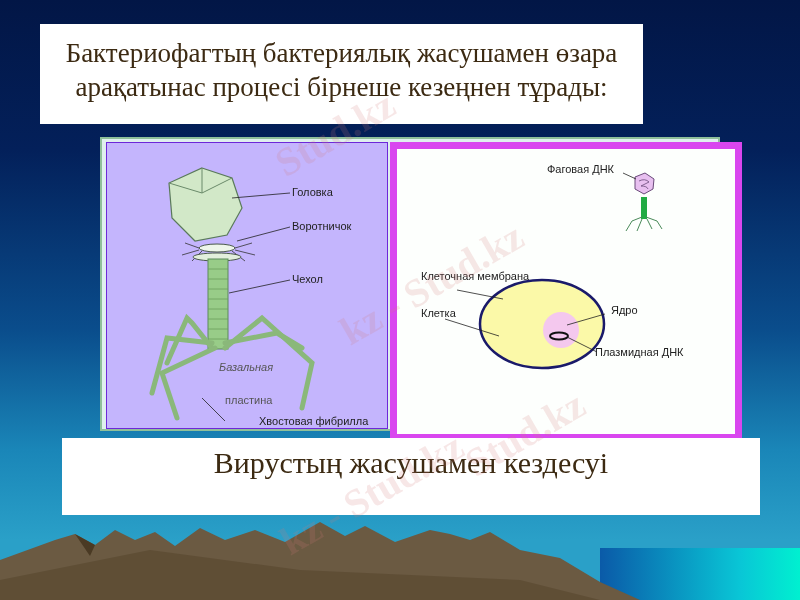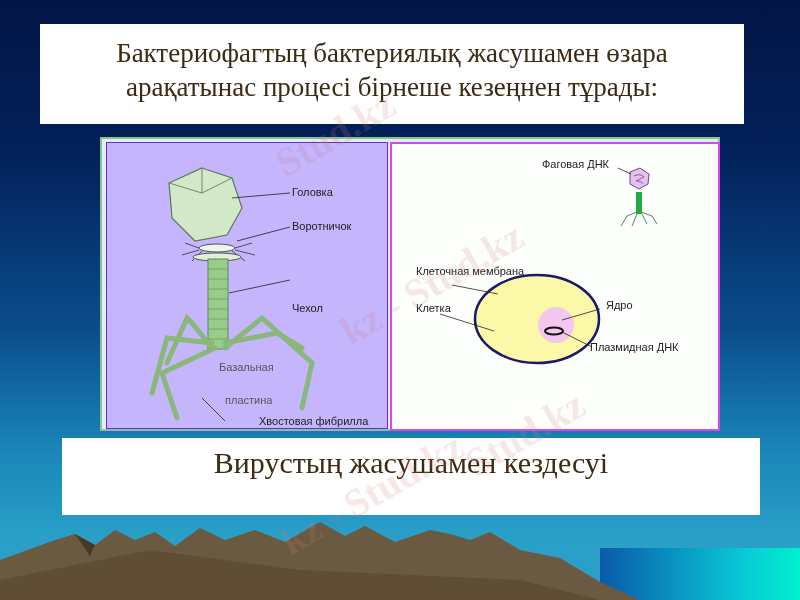--- a/index.html
+++ b/index.html
@@ -1,24 +1,24 @@
 <!DOCTYPE html>
 <html><head>
 <meta charset="utf-8">
 <style>
   html,body{margin:0;padding:0;}
   body{width:800px;height:600px;overflow:hidden;position:relative;
     background:linear-gradient(180deg,#021646 0%,#03205a 25%,#0a4d8c 55%,#1a86b8 75%,#2aa0c8 90%);
     font-family:"Liberation Serif",serif;}
-  .title-box{position:absolute;left:40px;top:24px;width:704px;height:100px;background:#fff;
+  .title-box{position:absolute;left:40px;top:24px;width:603px;height:100px;background:#fff;
     text-align:center;color:#3c2a12;font-size:27px;line-height:34px;padding-top:12px;box-sizing:border-box;}
   .figure{position:absolute;left:100px;top:137px;width:620px;height:294px;background:#dff0ee;
     border:2px solid #8fbf9a;box-sizing:border-box;}
   .panel-left{position:absolute;left:4px;top:3px;width:280px;height:285px;background:#c4b5fd;border:1px solid #6d28d9;}
-  .panel-right{position:absolute;left:288px;top:3px;width:326px;height:285px;background:#fdfffd;border:2px solid #d946ef;}
+  .panel-right{position:absolute;left:288px;top:3px;width:326px;height:285px;background:#fdfffd;border:7px solid #d946ef;padding-left:12px;}
   .lbl{position:absolute;font-family:"Liberation Sans",sans-serif;font-size:11px;color:#222;white-space:nowrap;}
   .lbl.grey{color:#555;}
   svg{position:absolute;left:0;top:0;}
   .sub-box{position:absolute;left:62px;top:438px;width:698px;height:77px;background:#fff;
     text-align:center;color:#3c2a12;font-size:30px;padding-top:8px;box-sizing:border-box;}
   .mountains{position:absolute;left:0;top:520px;width:800px;height:80px;}
   .sea{position:absolute;left:600px;top:548px;width:200px;height:52px;
     background:linear-gradient(90deg,#0a5aa8,#09c6d6 70%,#00f0d0);}
   .wm{position:absolute;font-family:"Liberation Serif",serif;font-weight:bold;font-size:40px;color:rgba(210,120,120,0.18);
     transform:rotate(-30deg);white-space:nowrap;pointer-events:none;}
@@ -72,22 +72,22 @@
 
       <g stroke="#222" stroke-width="0.8">
         <line x1="125" y1="55" x2="183" y2="50"></line>
         <line x1="130" y1="98" x2="183" y2="84"></line>
         <line x1="122" y1="150" x2="183" y2="137"></line>
         <line x1="95" y1="255" x2="118" y2="278"></line>
       </g>
     </svg>
     <span class="lbl" style="left:185px;top:43px;">Головка</span>
     <span class="lbl" style="left:185px;top:77px;text-align:center;">Воротничок</span>
-    <span class="lbl" style="left:185px;top:130px;margin-top:29px;">Чехол</span>
-    <span class="lbl grey" style="left:112px;top:218px;">Базальная</span>
+    <span class="lbl" style="left:185px;top:130px;">Чехол</span>
+    <span class="lbl grey" style="left:112px;top:218px;font-style:italic;">Базальная</span>
     <span class="lbl grey" style="left:118px;top:230px;margin-top:21px;">пластина</span>
     <span class="lbl" style="left:108px;top:272px;margin-left:44px;">Хвостовая фибрилла</span>
   </div>
 
   <div class="panel-right">
     <svg width="326" height="285">
 
       <polygon points="238,28 248,24 257,30 256,40 247,45 238,40" fill="#e8c0f0" stroke="#6a4a7a"></polygon>
       <path d="M242,32 q6,-3 10,1 q-6,3 -8,4 q6,0 7,3" fill="none" stroke="#6a4a7a" stroke-width="0.8"></path>
       <rect x="244" y="48" width="6" height="22" fill="#22aa44"></rect>

